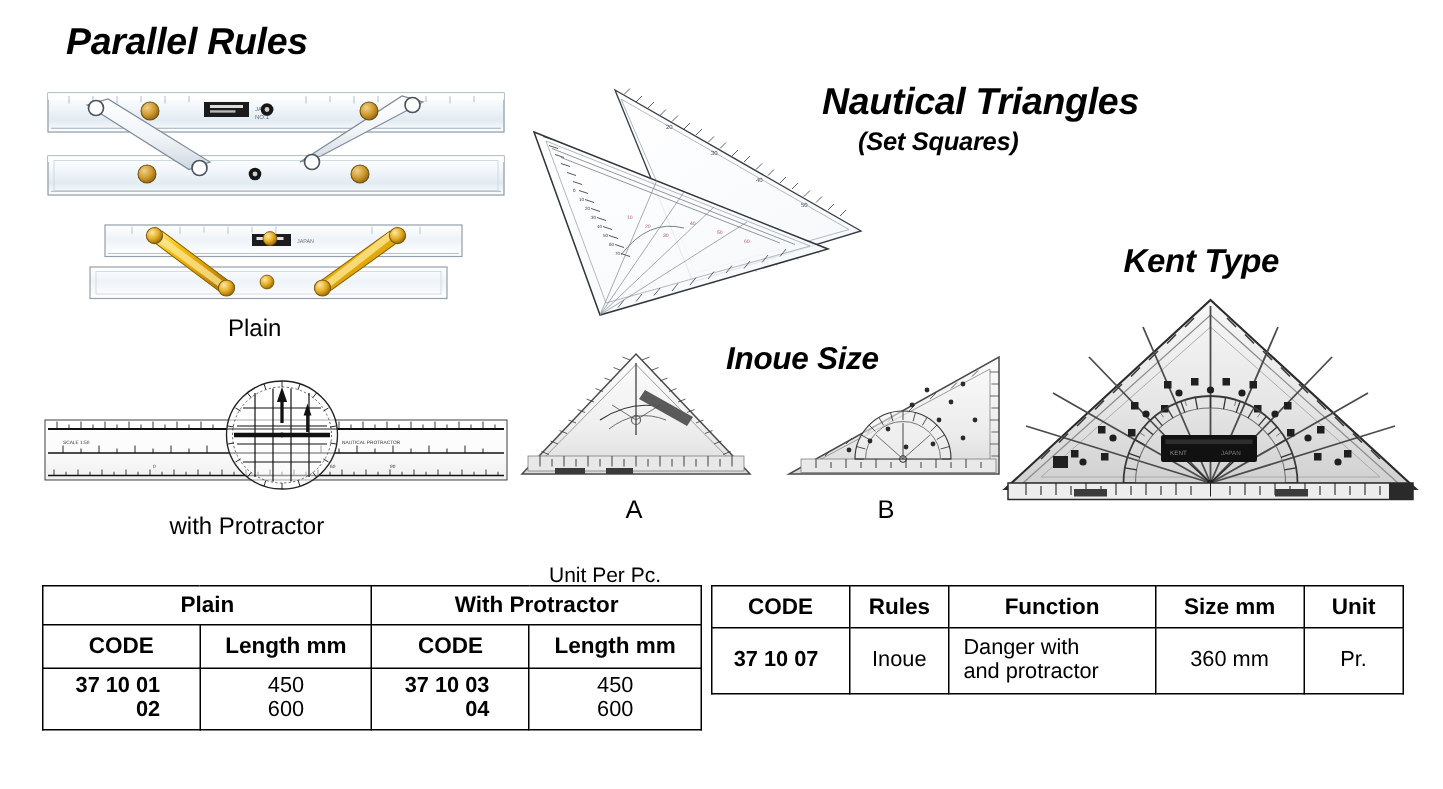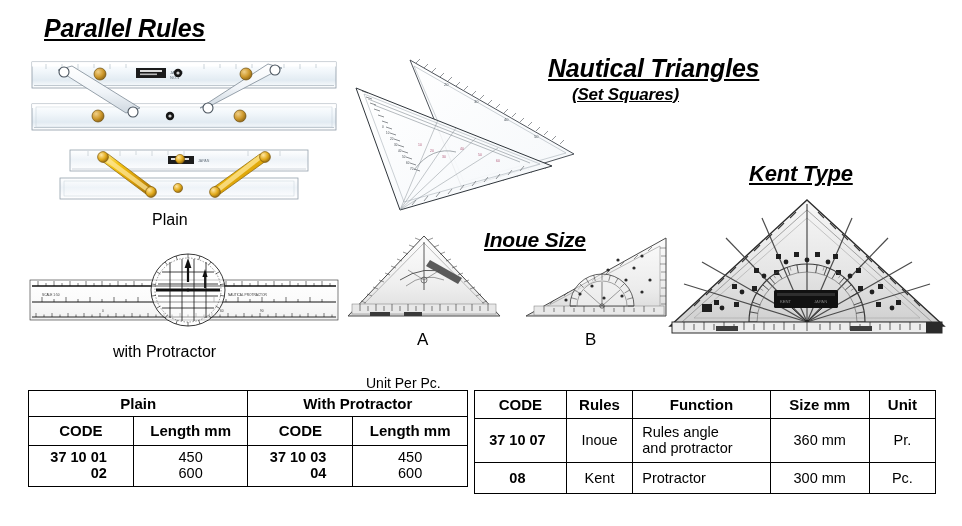--- a/index.html
+++ b/index.html
@@ -7,21 +7,21 @@
   body{
     width:962px;height:526px;position:relative;overflow:hidden;
     font-family:"Liberation Sans","DejaVu Sans",sans-serif;
     color:#000;
   }
   .abs{position:absolute;}
 
   
   .h-main{
     font-weight:bold;font-style:italic;letter-spacing:-0.2px;
-    white-space:nowrap;line-height:1;text-decoration:underline;
+    white-space:nowrap;line-height:1;
   }
   #title-parallel-rules{left:44px;top:16px;font-size:25px;}
   #title-nautical{left:548px;top:56px;font-size:25px;}
   #subtitle-setsquares{left:572px;top:86px;font-size:17px;text-align:center;}
   #title-inoue{left:484px;top:229px;font-size:21px;}
   #title-kent{left:749px;top:163px;font-size:22px;}
 
   .caption{font-size:16px;white-space:nowrap;line-height:1;}
   #caption-plain{left:152px;top:212px;}
   #caption-with-protractor{left:113px;top:344px;}
@@ -893,27 +893,20 @@
         <th style="width:62px">Rules</th>
         <th style="width:134px">Function</th>
         <th style="width:96px">Size mm</th>
         <th style="width:62px">Unit</th>
       </tr>
     </thead>
     <tbody>
       <tr>
         <td class="code">37 10 07</td>
         <td>Inoue</td>
-        <td class="fn" style="white-space:pre-line">Rules angle
+        <td class="fn" style="white-space:pre-line">Danger with
 and protractor</td>
         <td>360 mm</td>
         <td>Pr.</td>
       </tr>
-      <tr>
-        <td class="code" style="padding-top:7px;padding-bottom:7px">08</td>
-        <td>Kent</td>
-        <td class="fn">Protractor</td>
-        <td>300 mm</td>
-        <td>Pc.</td>
-      </tr>
     </tbody>
   </table>
 </div>
 
 </body></html>

